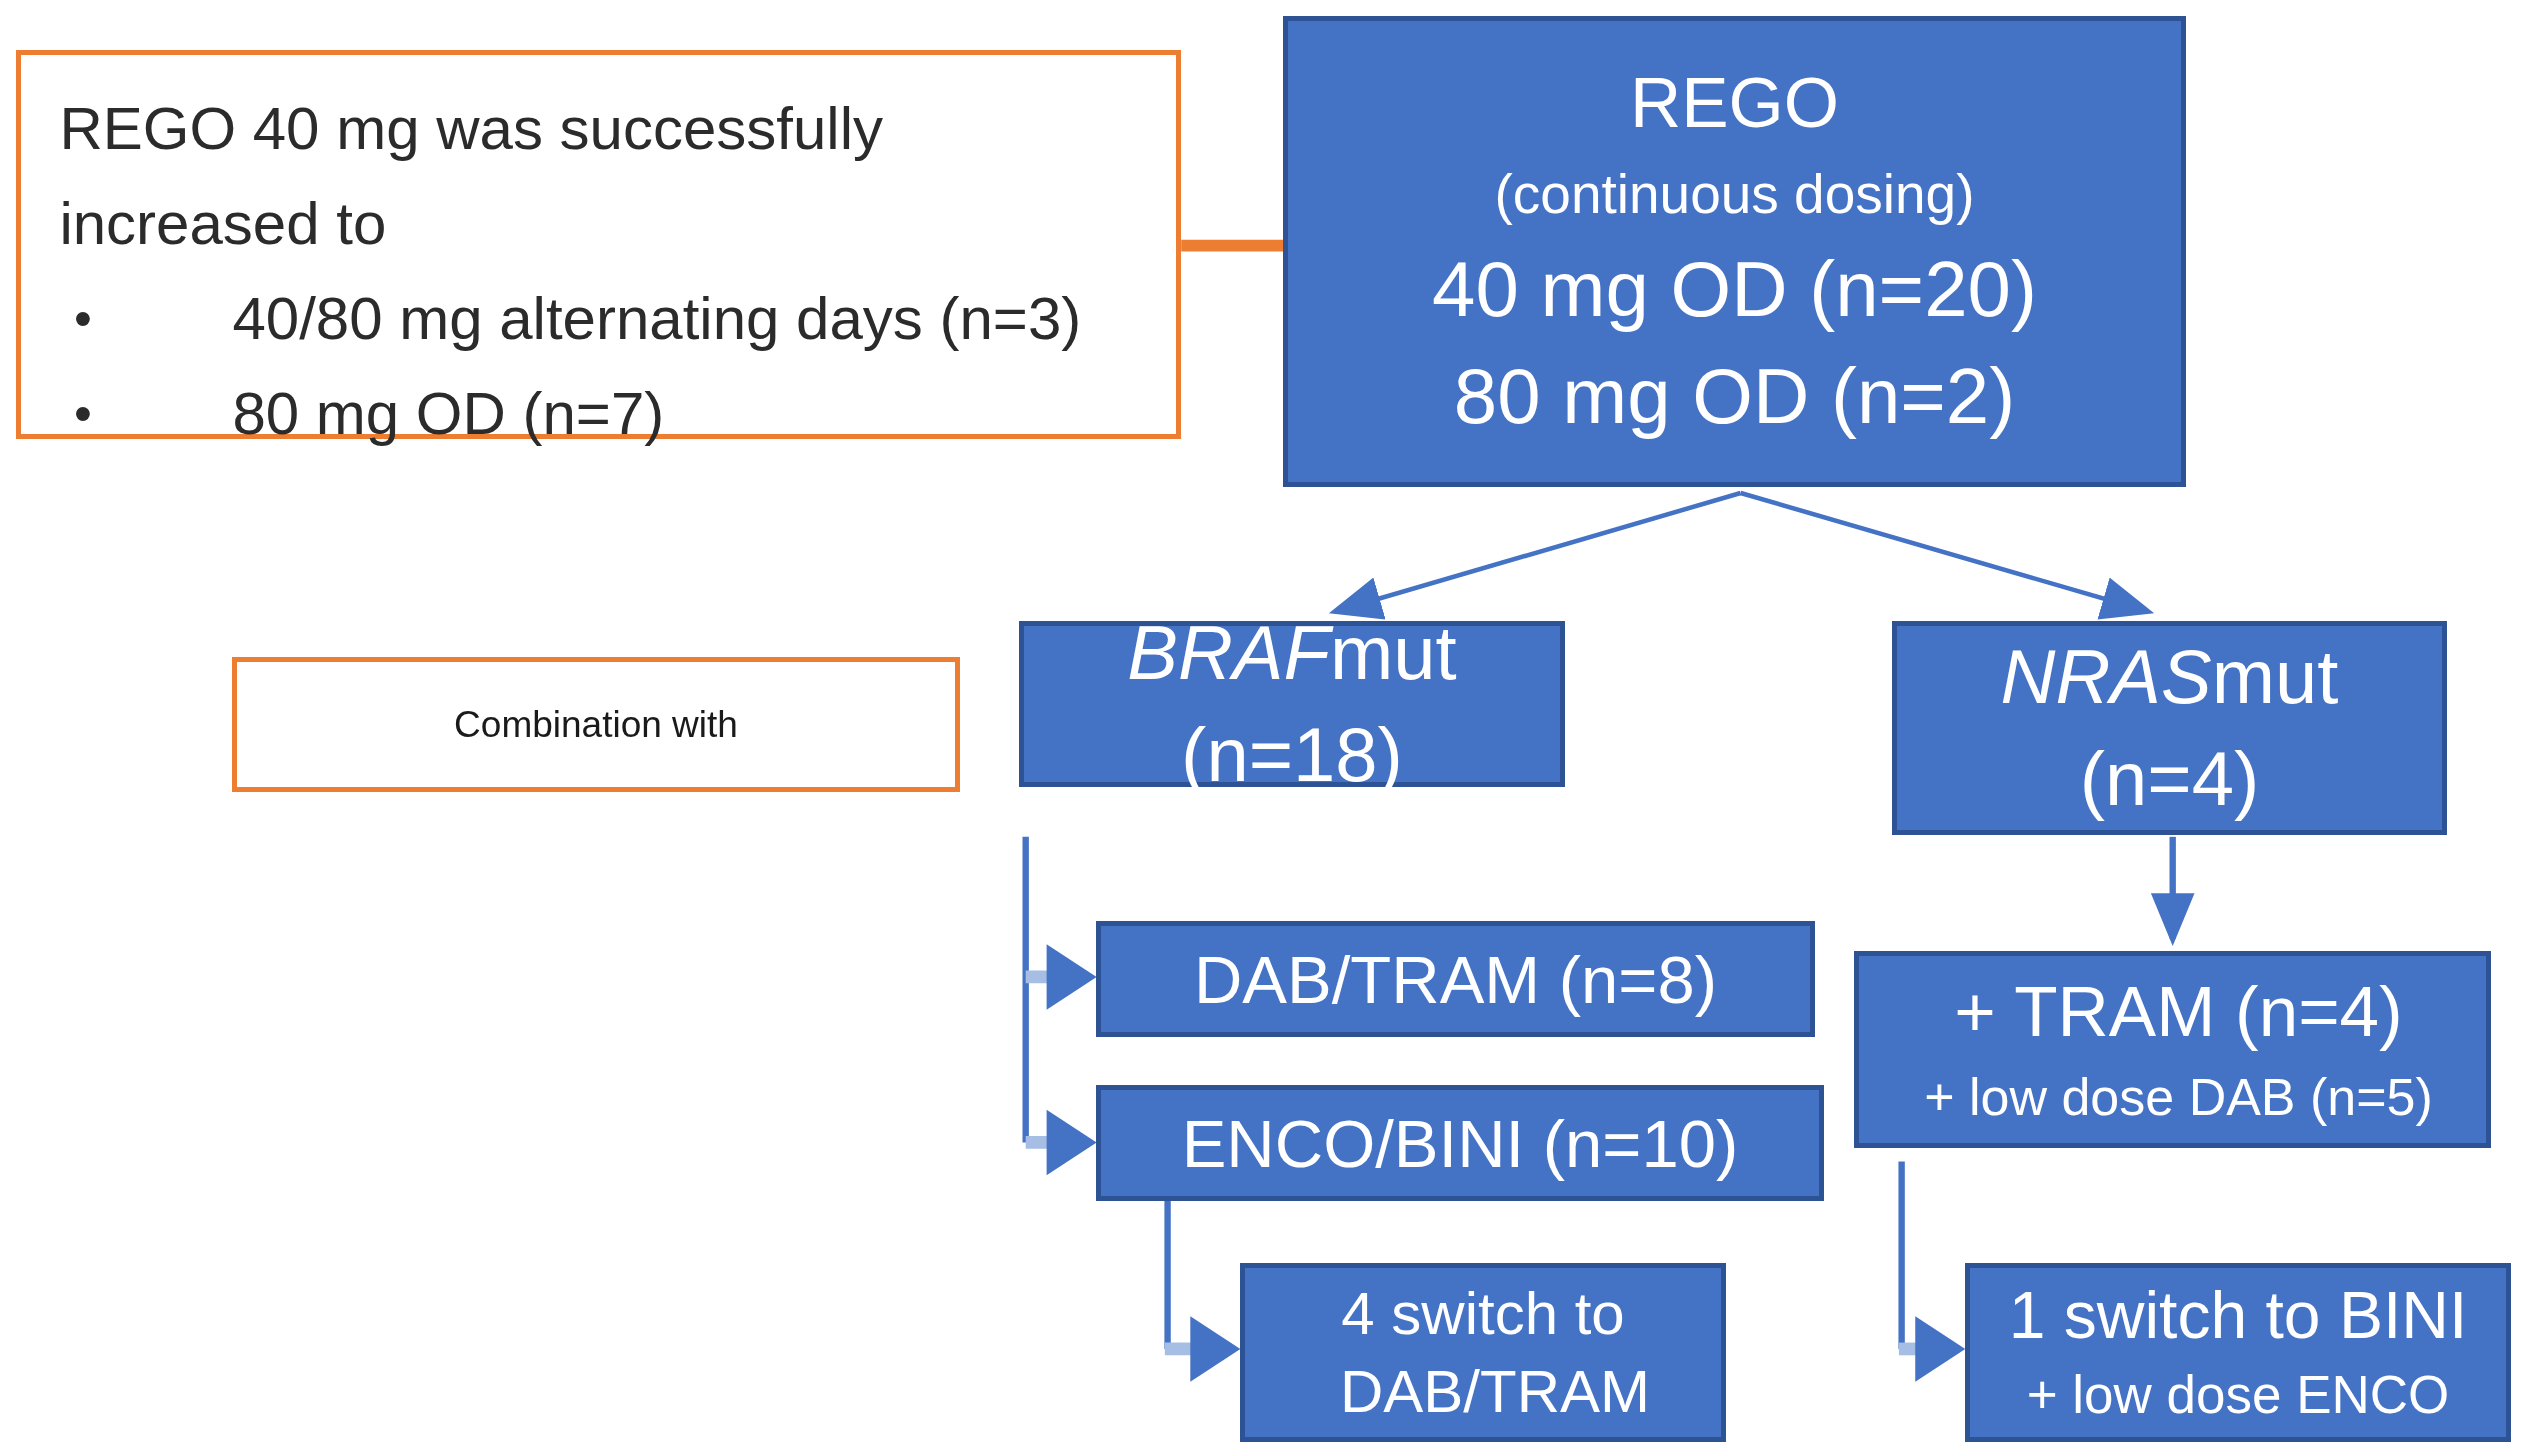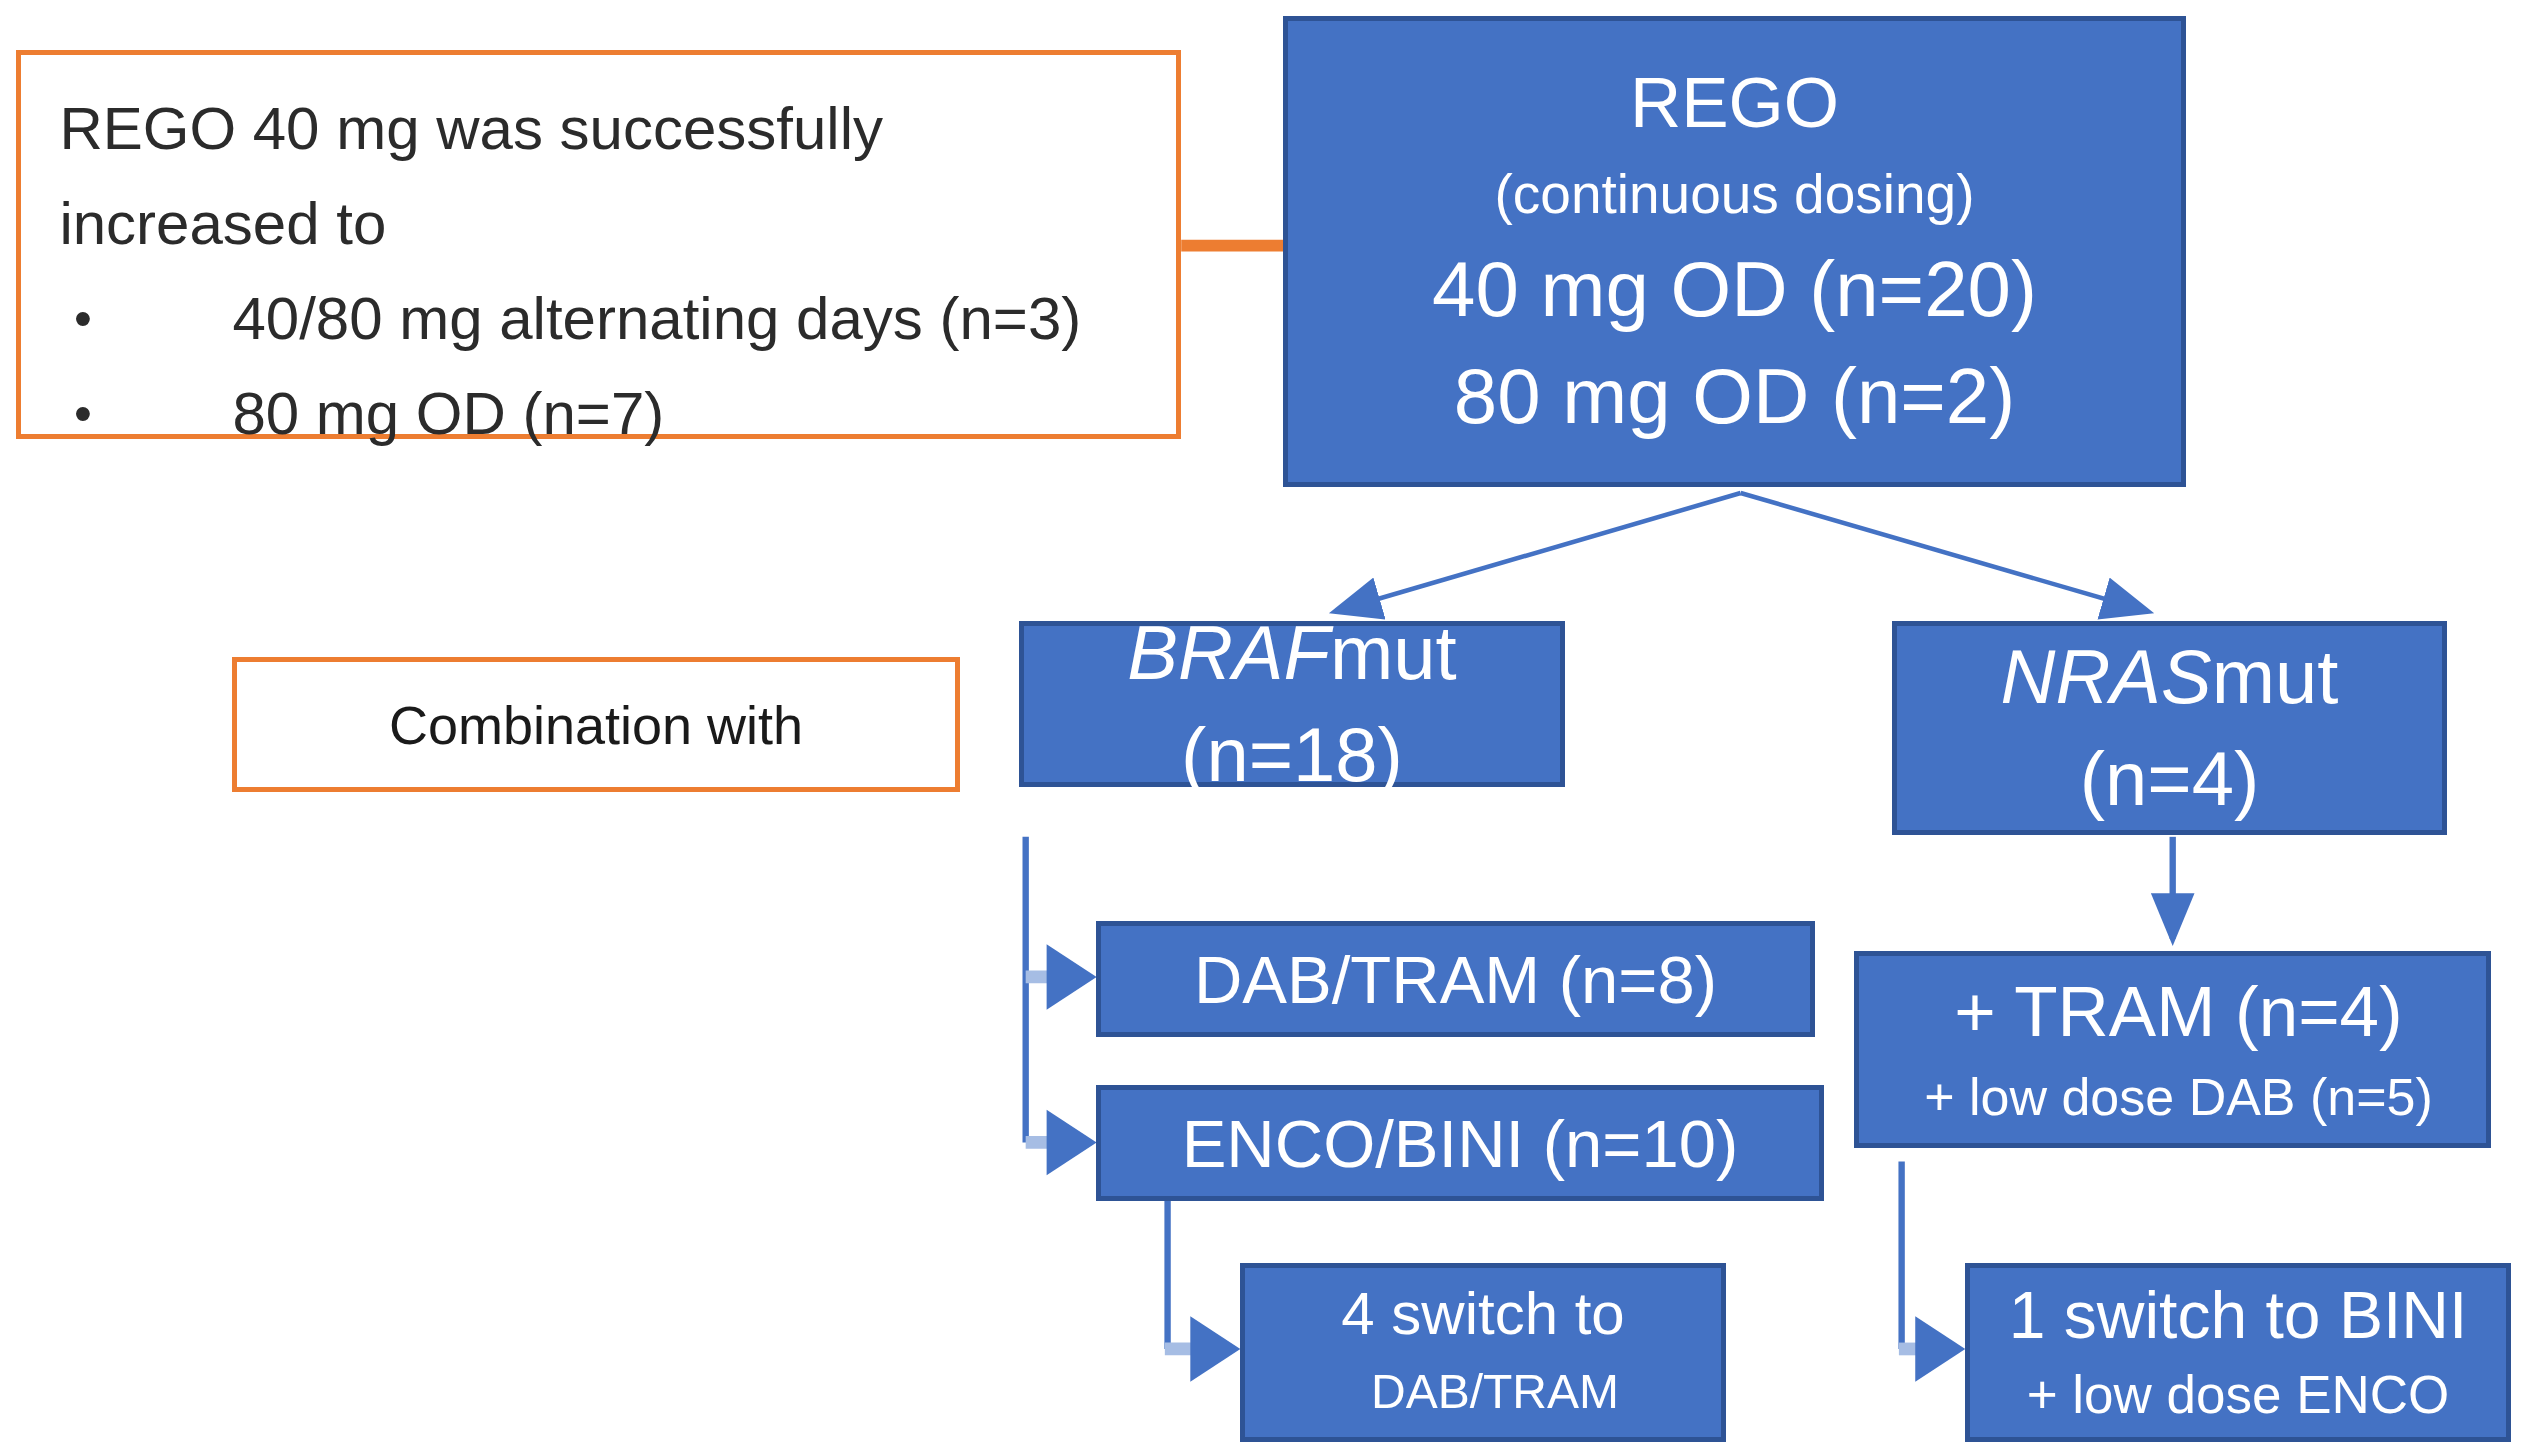--- a/index.html
+++ b/index.html
@@ -37,41 +37,41 @@
   }
 
   .note-box { left: 16.4px; top: 50px; width: 1165px; height: 389px; padding: 25.5px 18px 0 38px; }
   .note-line { font-size: 60px; line-height: 95px; white-space: nowrap; }
   .note-bullet { display: flex; font-size: 60px; line-height: 95px; white-space: nowrap; }
   .note-bullet .dot { width: 173px; padding-left: 14.6px; box-sizing: border-box; font-size: 51px; }
 
   .combo-box {
     left: 232px; top: 657px; width: 728px; height: 135px;
     display: flex; align-items: center; justify-content: center;
-    font-size: 54px; color: #1a1a1a;
+    font-size: 37px; color: #1a1a1a;
   }
 
   .rego { left: 1283px; top: 16.4px; width: 903px; height: 471px; }
   .rego-title { font-size: 71px; line-height: 98px; }
   .rego-sub { font-size: 55px; line-height: 84px; }
   .rego-dose { font-size: 78px; line-height: 107px; }
 
   .braf { left: 1019px; top: 621px; width: 546px; height: 166px; }
   .nras { left: 1892px; top: 621px; width: 555px; height: 214px; }
   .gene-line { font-size: 76px; line-height: 102px; white-space: nowrap; }
   .gene { font-style: italic; }
   .gene-count { font-size: 76px; line-height: 102px; }
 
   .dabtram  { left: 1096px; top: 921px; width: 719px; height: 116px; }
   .encobini { left: 1096px; top: 1085px; width: 728px; height: 116px; }
   .combo-line { font-size: 67px; white-space: nowrap; }
 
   .switchdab { left: 1240px; top: 1263px; width: 486px; height: 179px; }
   .switchdab .l1 { font-size: 60px; line-height: 78px; }
-  .switchdab .l2 { font-size: 48px; line-height: 78px; margin-left: 24px; }
+  .switchdab .l2 { font-size: 60px; line-height: 78px; margin-left: 24px; }
 
   .tram { left: 1854px; top: 951px; width: 637px; height: 197px; padding-left: 12px; }
   .tram .l1 { font-size: 71px; line-height: 95px; white-space: nowrap; }
   .tram .l2 { font-size: 52px; line-height: 76px; white-space: nowrap; }
 
   .switchbini { left: 1965px; top: 1263px; width: 546px; height: 179px; }
   .switchbini .l1 { font-size: 66px; line-height: 84px; white-space: nowrap; }
   .switchbini .l2 { font-size: 53px; line-height: 76px; white-space: nowrap; }
 </style>
 </head>

